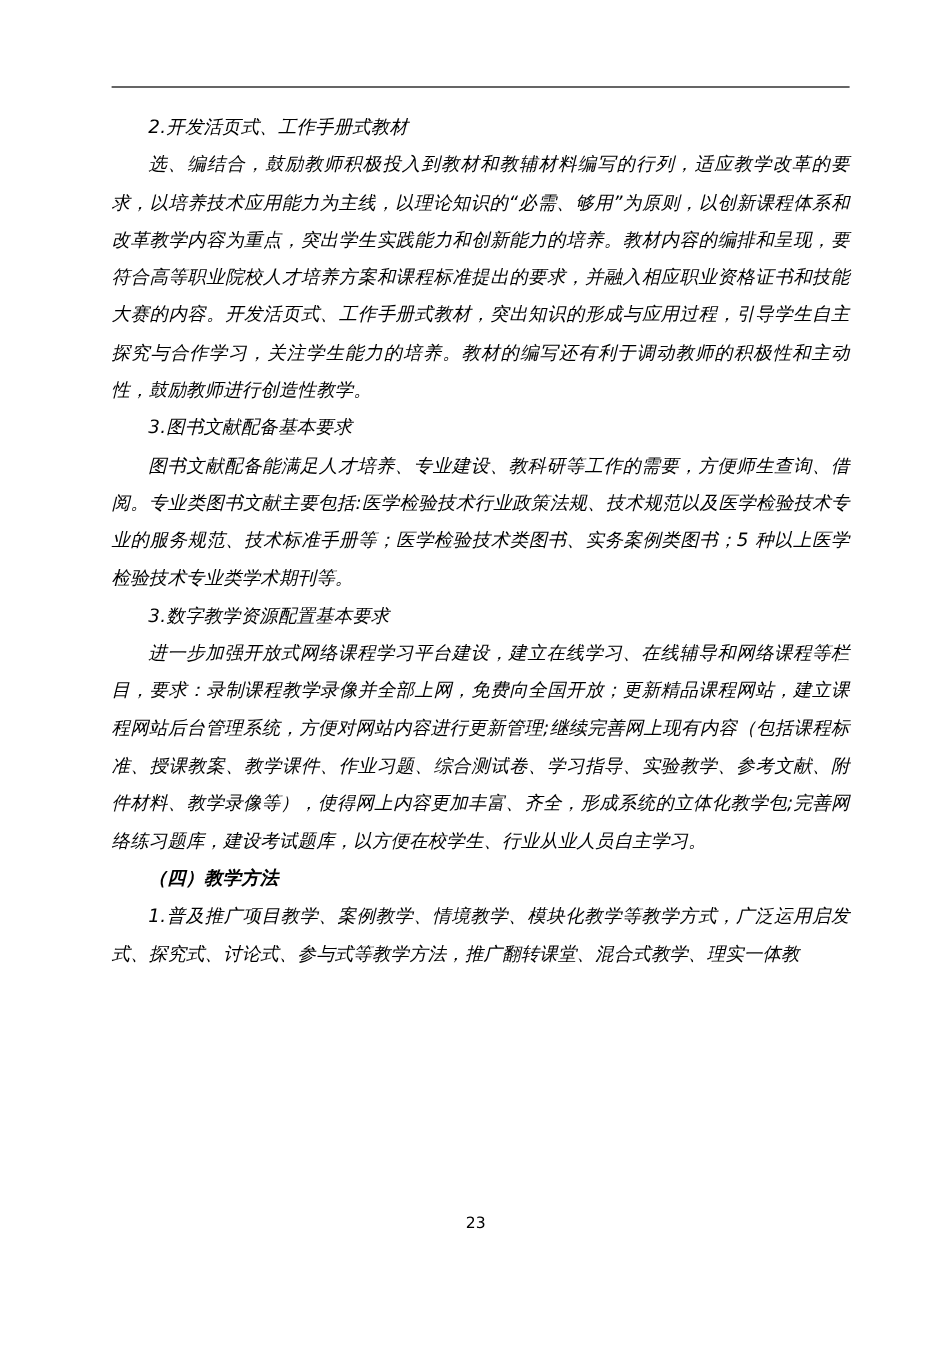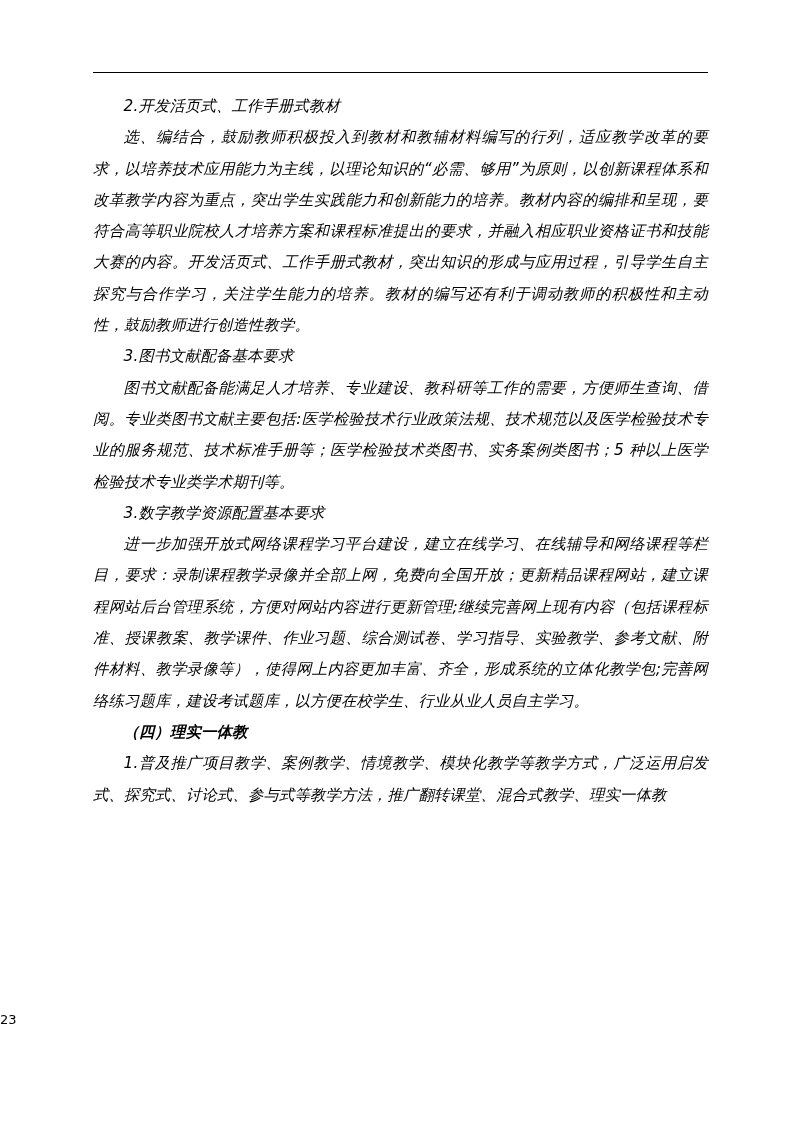--- a/index.html
+++ b/index.html
@@ -42,35 +42,36 @@
     font-style: italic;
   }
   .body-text p.bold {
     font-weight: bold;
   }
   .pagenum {
     position: absolute;
     left: 0;
     top: 1012px;
     width: 100%;
+    text-align: center;
     font-size: 13px;
     color: #000000;
   }
 </style>
 </head>
 <body>
 
 <div class="page">
   <div class="content">
     <div class="rule"></div>
     <div class="body-text">
       <p class="indent">2.开发活页式、工作手册式教材</p>
       <p class="indent">选、编结合，鼓励教师积极投入到教材和教辅材料编写的行列，适应教学改革的要求，以培养技术应用能力为主线，以理论知识的“必需、够用”为原则，以创新课程体系和改革教学内容为重点，突出学生实践能力和创新能力的培养。教材内容的编排和呈现，要符合高等职业院校人才培养方案和课程标准提出的要求，并融入相应职业资格证书和技能大赛的内容。开发活页式、工作手册式教材，突出知识的形成与应用过程，引导学生自主探究与合作学习，关注学生能力的培养。教材的编写还有利于调动教师的积极性和主动性，鼓励教师进行创造性教学。</p>
       <p class="indent">3.图书文献配备基本要求</p>
       <p class="indent">图书文献配备能满足人才培养、专业建设、教科研等工作的需要，方便师生查询、借阅。专业类图书文献主要包括:医学检验技术行业政策法规、技术规范以及医学检验技术专业的服务规范、技术标准手册等；医学检验技术类图书、实务案例类图书；5 种以上医学检验技术专业类学术期刊等。</p>
       <p class="indent">3.数字教学资源配置基本要求</p>
       <p class="indent">进一步加强开放式网络课程学习平台建设，建立在线学习、在线辅导和网络课程等栏目，要求：录制课程教学录像并全部上网，免费向全国开放；更新精品课程网站，建立课程网站后台管理系统，方便对网站内容进行更新管理;继续完善网上现有内容（包括课程标准、授课教案、教学课件、作业习题、综合测试卷、学习指导、实验教学、参考文献、附件材料、教学录像等），使得网上内容更加丰富、齐全，形成系统的立体化教学包;完善网络练习题库，建设考试题库，以方便在校学生、行业从业人员自主学习。</p>
-      <p class="indent bold">（四）理实一体教</p>
+      <p class="indent bold">（四）教学方法</p>
       <p class="indent">1.普及推广项目教学、案例教学、情境教学、模块化教学等教学方式，广泛运用启发式、探究式、讨论式、参与式等教学方法，推广翻转课堂、混合式教学、理实一体教</p>
     </div>
   </div>
   <div class="pagenum">23</div>
 </div>
 
 </body></html>

